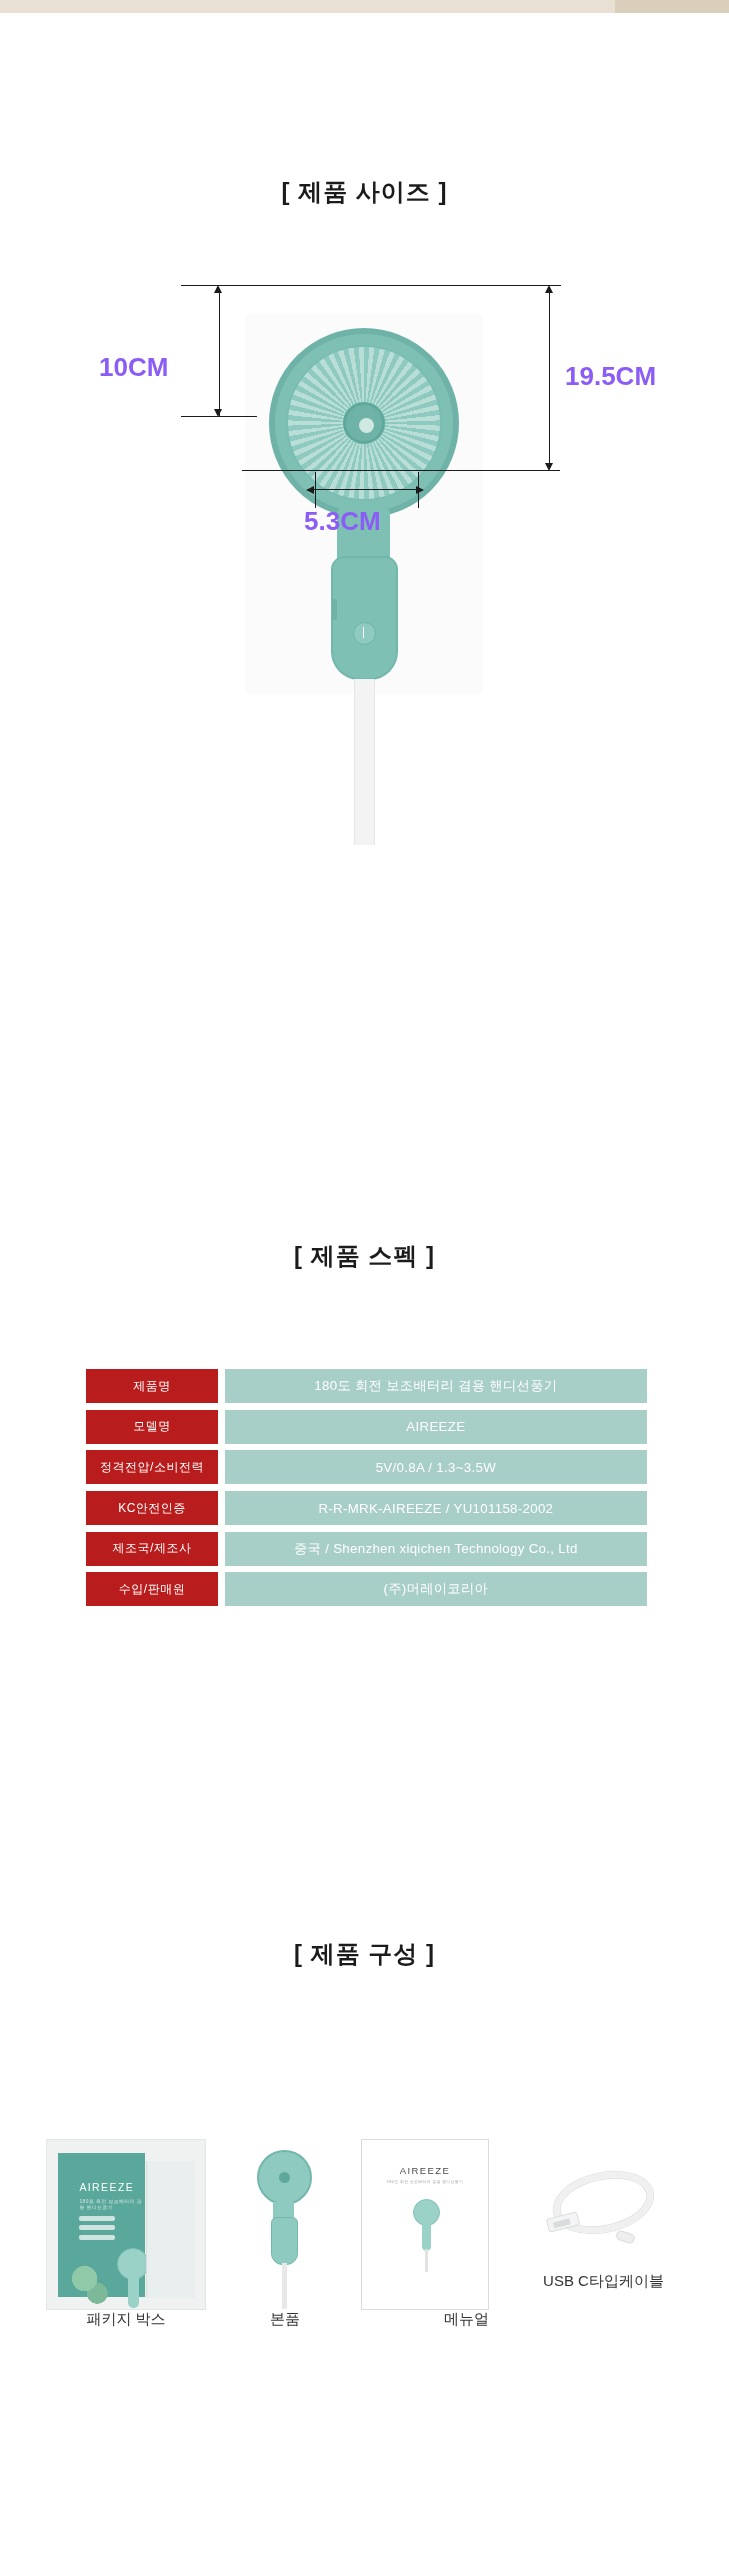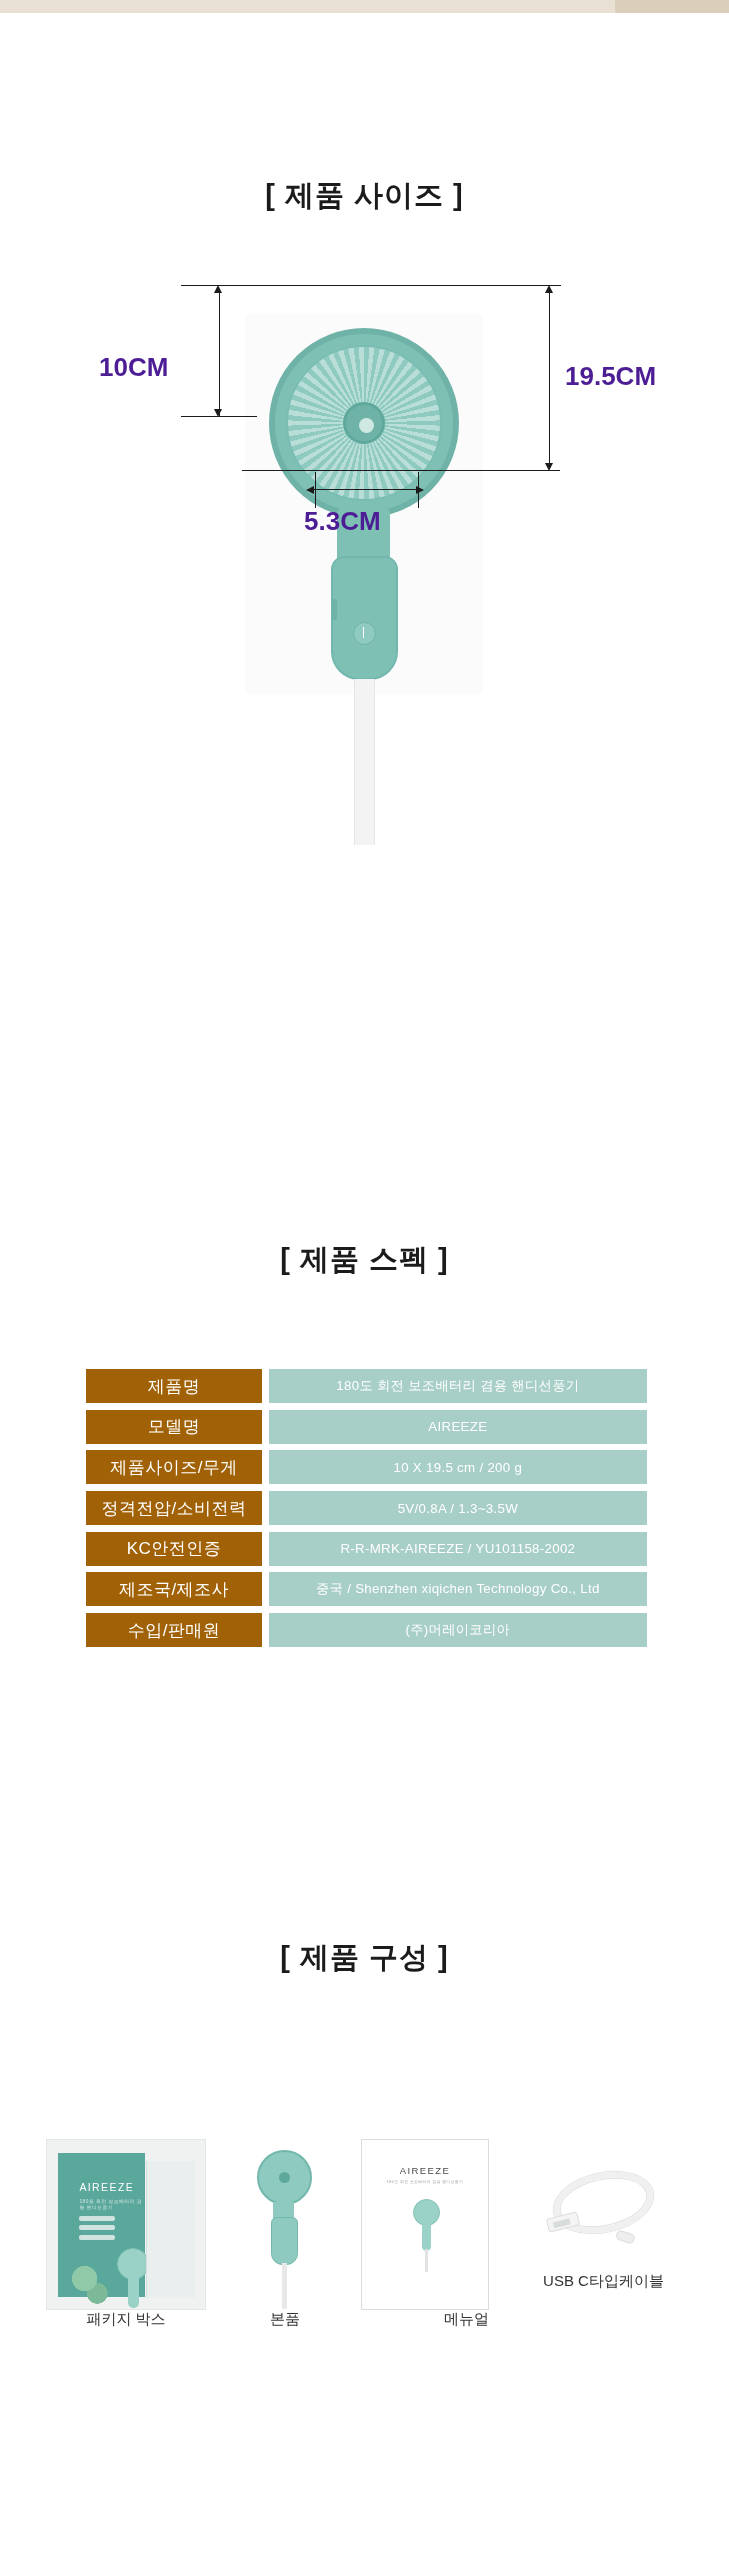--- a/index.html
+++ b/index.html
@@ -35,21 +35,21 @@
     right: 0; top: 0;
     width: 114px; height: 13.3px;
     background: #d9cfbb;
   }
 
   
   .section-title {
     position: absolute;
     width: 729px;
     text-align: center;
-    font-size: 29px;
+    font-size: 24px;
     font-weight: bold;
     letter-spacing: 1px;
     color: #1b1b1b;
   }
 
   
   .size-block {
     position: absolute;
     left: 0; top: 285px;
     width: 729px;
@@ -179,40 +179,40 @@
   }
   .arrow-right {
     border-top: 4.8px solid transparent;
     border-bottom: 4.8px solid transparent;
     border-left: 8.6px solid #1b1b1b;
   }
   .dim-label {
     position: absolute;
     font-size: 26px;
     font-weight: bold;
-    color: #4c1d95;
+    color: #8b5cf6;
     white-space: nowrap;
   }
 
   
   .spec-table {
     position: absolute;
     left: 86px; top: 1369px;
     width: 561px;
   }
   .spec-row {
     display: flex;
     margin-bottom: 6.7px;
     height: 34px;
   }
   .spec-key {
-    width: 176px;
-    background: #a16207;
+    width: 132px;
+    background: #b91c1c;
     color: #ffffff;
-    font-size: 17px;
+    font-size: 12px;
     display: flex;
     align-items: center;
     justify-content: center;
     letter-spacing: 0.5px;
   }
   .spec-val {
     flex: 1;
     margin-left: 6.7px;
     background: #a8cfc7;
     color: #ffffff;
@@ -500,24 +500,20 @@
   <div class="section-title" style="top:1240px;">[ 제품 스펙 ]</div>
 
   <div class="spec-table">
     <div class="spec-row">
       <div class="spec-key">제품명</div>
       <div class="spec-val">180도 회전 보조배터리 겸용 핸디선풍기</div>
     </div>
     <div class="spec-row">
       <div class="spec-key">모델명</div>
       <div class="spec-val">AIREEZE</div>
-    </div>
-    <div class="spec-row">
-      <div class="spec-key">제품사이즈/무게</div>
-      <div class="spec-val">10 X 19.5 cm / 200 g</div>
     </div>
     <div class="spec-row">
       <div class="spec-key">정격전압/소비전력</div>
       <div class="spec-val">5V/0.8A / 1.3~3.5W</div>
     </div>
     <div class="spec-row">
       <div class="spec-key">KC안전인증</div>
       <div class="spec-val">R-R-MRK-AIREEZE / YU101158-2002</div>
     </div>
     <div class="spec-row">

